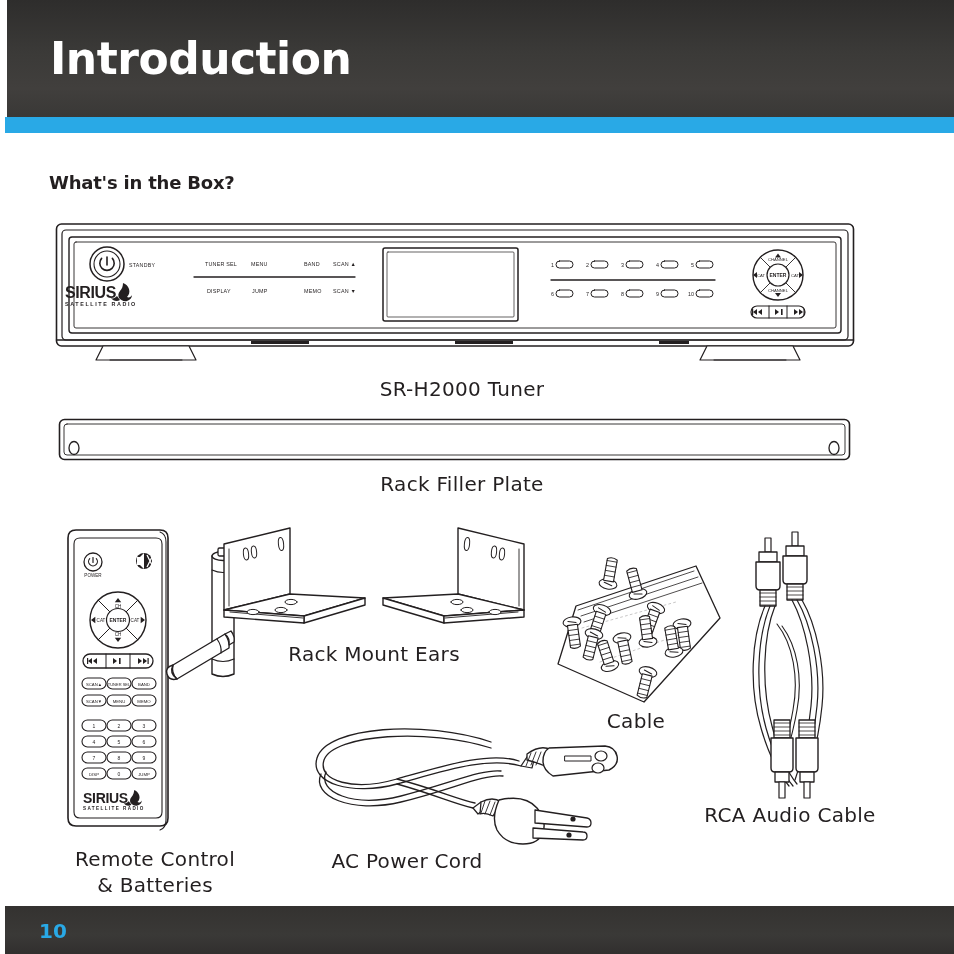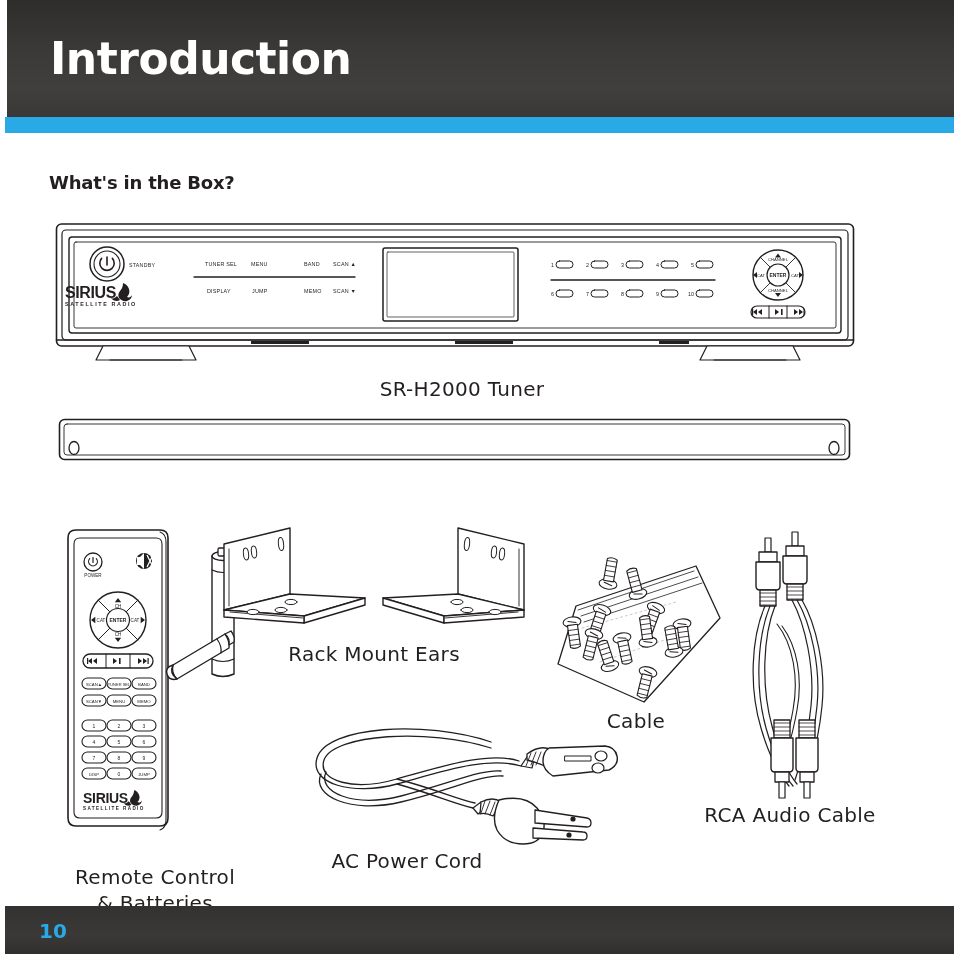--- a/index.html
+++ b/index.html
@@ -189,20 +189,21 @@
   <div class="caption" style="left:262px;top:376px;width:400px;">SR-H2000 Tuner</div>
 
   <div class="art" style="left:58px;top:418px;">
     <svg width="800" height="46" viewBox="0 0 800 46">
       <rect class="fillw" x="1.5" y="1.5" width="790" height="40" rx="5" stroke-width="1.6"></rect>
       <rect class="ln" x="6" y="6" width="781" height="31" rx="3" stroke-width="0.9"></rect>
       <ellipse class="fillw" cx="16" cy="30" rx="5" ry="6.5" stroke-width="1.3"></ellipse>
       <ellipse class="fillw" cx="776" cy="30" rx="5" ry="6.5" stroke-width="1.3"></ellipse>
     </svg>
   </div>
+  <div class="caption" style="left:262px;top:471px;width:400px;">Rack Filler Plate</div>
 
   <div class="art" style="left:60px;top:524px;">
     <svg width="190" height="310" viewBox="0 0 190 310">
 
       <path class="fillw" d="M8 14 q0 -8 8 -8 h84 q8 0 8 8 v280 q0 8 -8 8 h-84 q-8 0 -8 -8 z" stroke-width="1.6"></path>
       <path class="ln" d="M14 20 q0 -6 6 -6 h76 q6 0 6 6 v268 q0 6 -6 6 h-76 q-6 0 -6 -6 z" stroke-width="1.1"></path>
       <path class="ln" d="M100 8 q6 2 6 10 v278 q0 8 -6 10" stroke-width="1.1"></path>
 
       <circle class="fillw" cx="33" cy="38" r="9" stroke-width="1.3"></circle>
       <path class="ln" d="M33 33.5 v5" stroke-width="1.2"></path>
@@ -306,21 +307,21 @@
         <rect class="fillw" x="158" y="24" width="10" height="8" rx="1.5" stroke-width="1.3"></rect>
       </g>
       <g>
         <path class="fillw" d="M113 141 l52 -31 q5 7 4 14 l-52 31 q-6 -6 -4 -14 z" stroke-width="1.4"></path>
         <path class="fillw" d="M113 141 q-4 8 4 14 q-8 2 -10 -5 q-2 -7 6 -9 z" stroke-width="1.4"></path>
         <path class="ln" d="M157 115 q5 7 4 14" stroke-width="1.2"></path>
         <path class="fillw" d="M165 110 l6 -3 q4 5 3 11 l-5 3 q1 -7 -4 -11 z" stroke-width="1.3"></path>
       </g>
     </svg>
   </div>
-  <div class="caption" style="left:40px;top:864px;width:230px;">Remote Control
+  <div class="caption" style="left:40px;top:846px;width:230px;">Remote Control
 &amp; Batteries</div>
 
   <div class="art" style="left:218px;top:522px;">
     <svg width="312" height="110" viewBox="0 0 312 110">
 
       <g>
         <path class="fillw" d="M6 22 L72 6 L72 72 L6 88 Z" stroke-width="1.4"></path>
         <path class="fillw" d="M6 88 L72 72 L147 76 L86 94 Z" stroke-width="1.4"></path>
         <path class="fillw" d="M147 76 L147 83 L86 101 L86 94 Z" stroke-width="1.4"></path>
         <path class="fillw" d="M6 88 L6 95 L86 101 L86 94 Z" stroke-width="1.4"></path>

